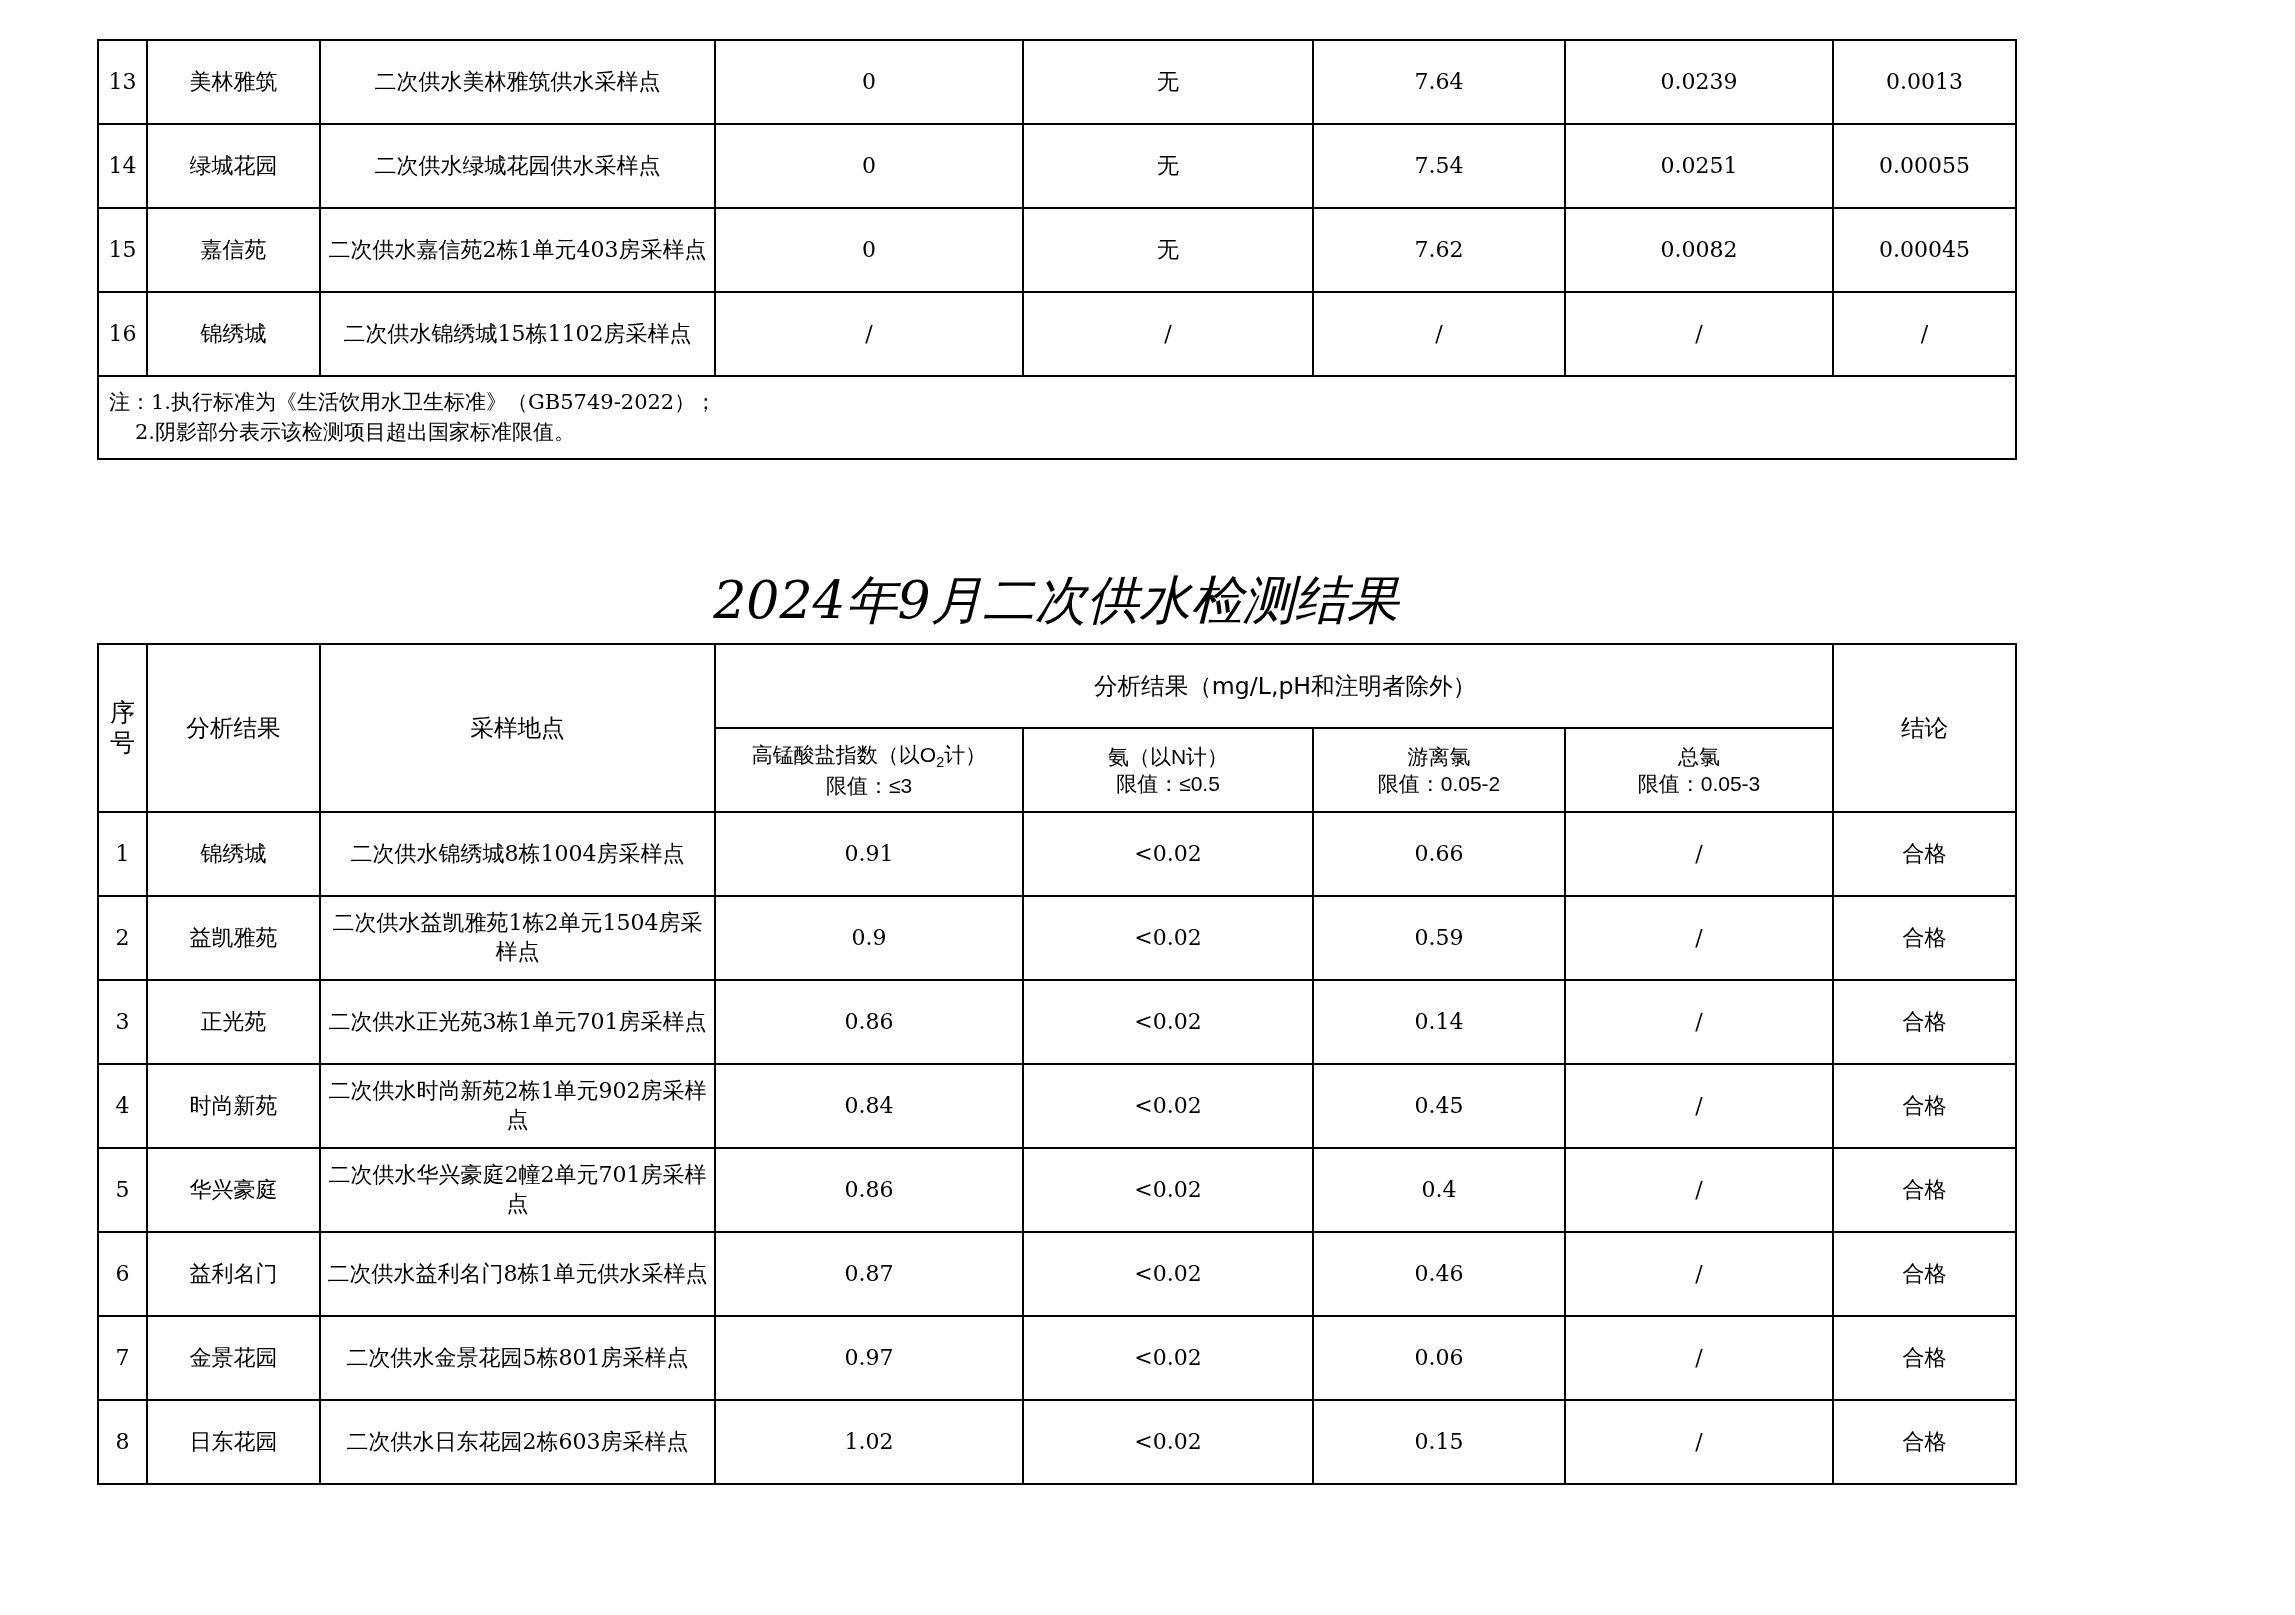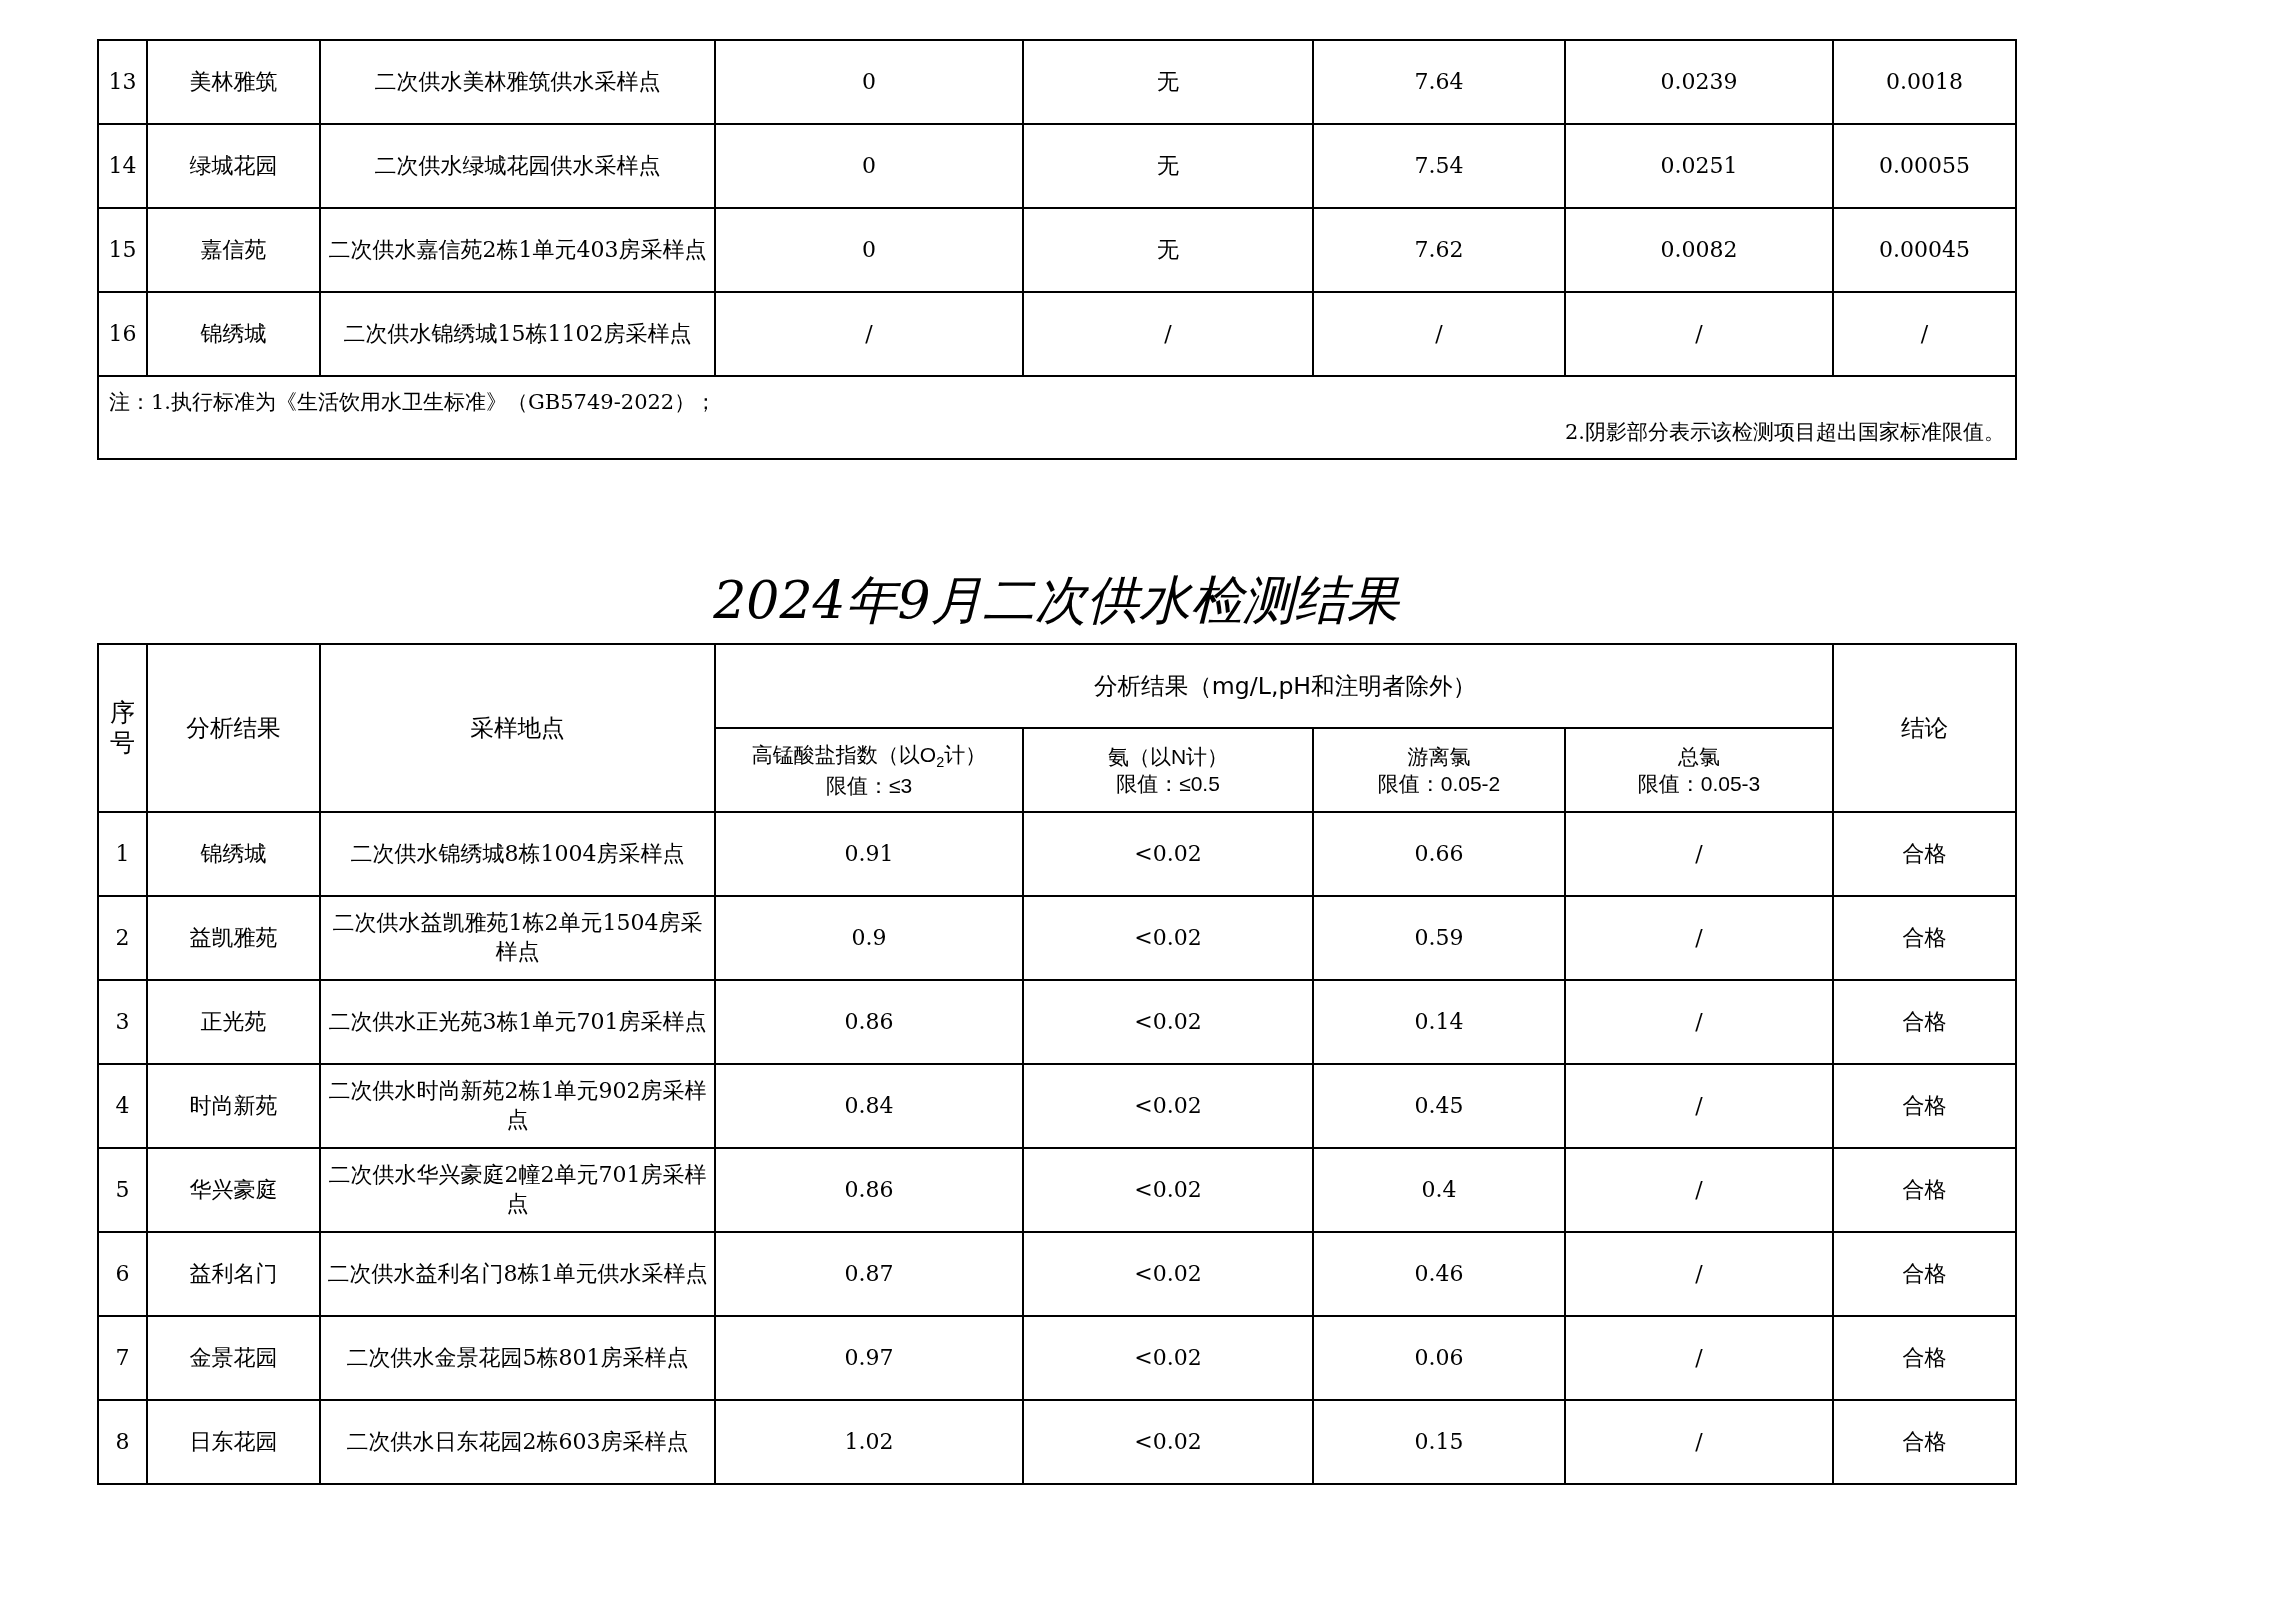--- a/index.html
+++ b/index.html
@@ -5,21 +5,21 @@
   html, body { margin: 0; padding: 0; background: #ffffff; }
   body { width: 2295px; height: 1615px; position: relative; overflow: hidden;
          font-family: "DejaVu Serif", "Liberation Serif", serif; color: #000; }
   table { border-collapse: collapse; table-layout: fixed; position: absolute; left: 97px; }
   td, th { border: 2px solid #000; text-align: center; vertical-align: middle;
            font-weight: normal; padding: 0 3.9px; line-height: 1.3; }
   .t1 { top: 39px; width: 1918px; }
   .t1 tr.data td { height: 82px; font-size: 22px; }
   .t1 tr.note td { height: 81px; text-align: left; font-size: 21px; padding: 0 10px; vertical-align: middle; margin-top: 28px; }
   .note-line { display: block; line-height: 1.4; }
-  .note-line.indent { padding-left: 26px; text-align: right; }
+  .note-line.indent { padding-left: 26px; }
   .title { position: absolute; left: 97px; width: 1918px; top: 558px; height: 84px;
            text-align: center; font-size: 52px; line-height: 84px; font-style: italic; }
   .t2 { top: 643px; width: 1918px; }
   .t2 th { font-size: 23.6px; }
   .t2 th.sub { font-size: 21px; font-family: Liberation Sans, sans-serif; }
   .t2 th.group { font-size: 23.6px; font-family: "DejaVu Sans", "Liberation Sans", sans-serif; height: 82px; padding-left: 26px; }
   .t2 tr.hdr2 th { height: 82px; }
   .t2 tr.data td { height: 82px; font-size: 22px; }
   .t2 th.seq { font-size: 25px; line-height: 1.2; padding: 0 1.3px; }
   .lbl { display: block; }
@@ -40,21 +40,21 @@
   </colgroup>
   <tbody id="t1body">
     <tr class="data">
       <td>13</td>
       <td>美林雅筑</td>
       <td>二次供水美林雅筑供水采样点</td>
       <td>0</td>
       <td>无</td>
       <td>7.64</td>
       <td>0.0239</td>
-      <td>0.0018</td>
+      <td>0.0013</td>
     </tr>
     <tr class="data">
       <td>14</td>
       <td>绿城花园</td>
       <td>二次供水绿城花园供水采样点</td>
       <td>0</td>
       <td>无</td>
       <td>7.54</td>
       <td>0.0251</td>
       <td>0.00055</td>

